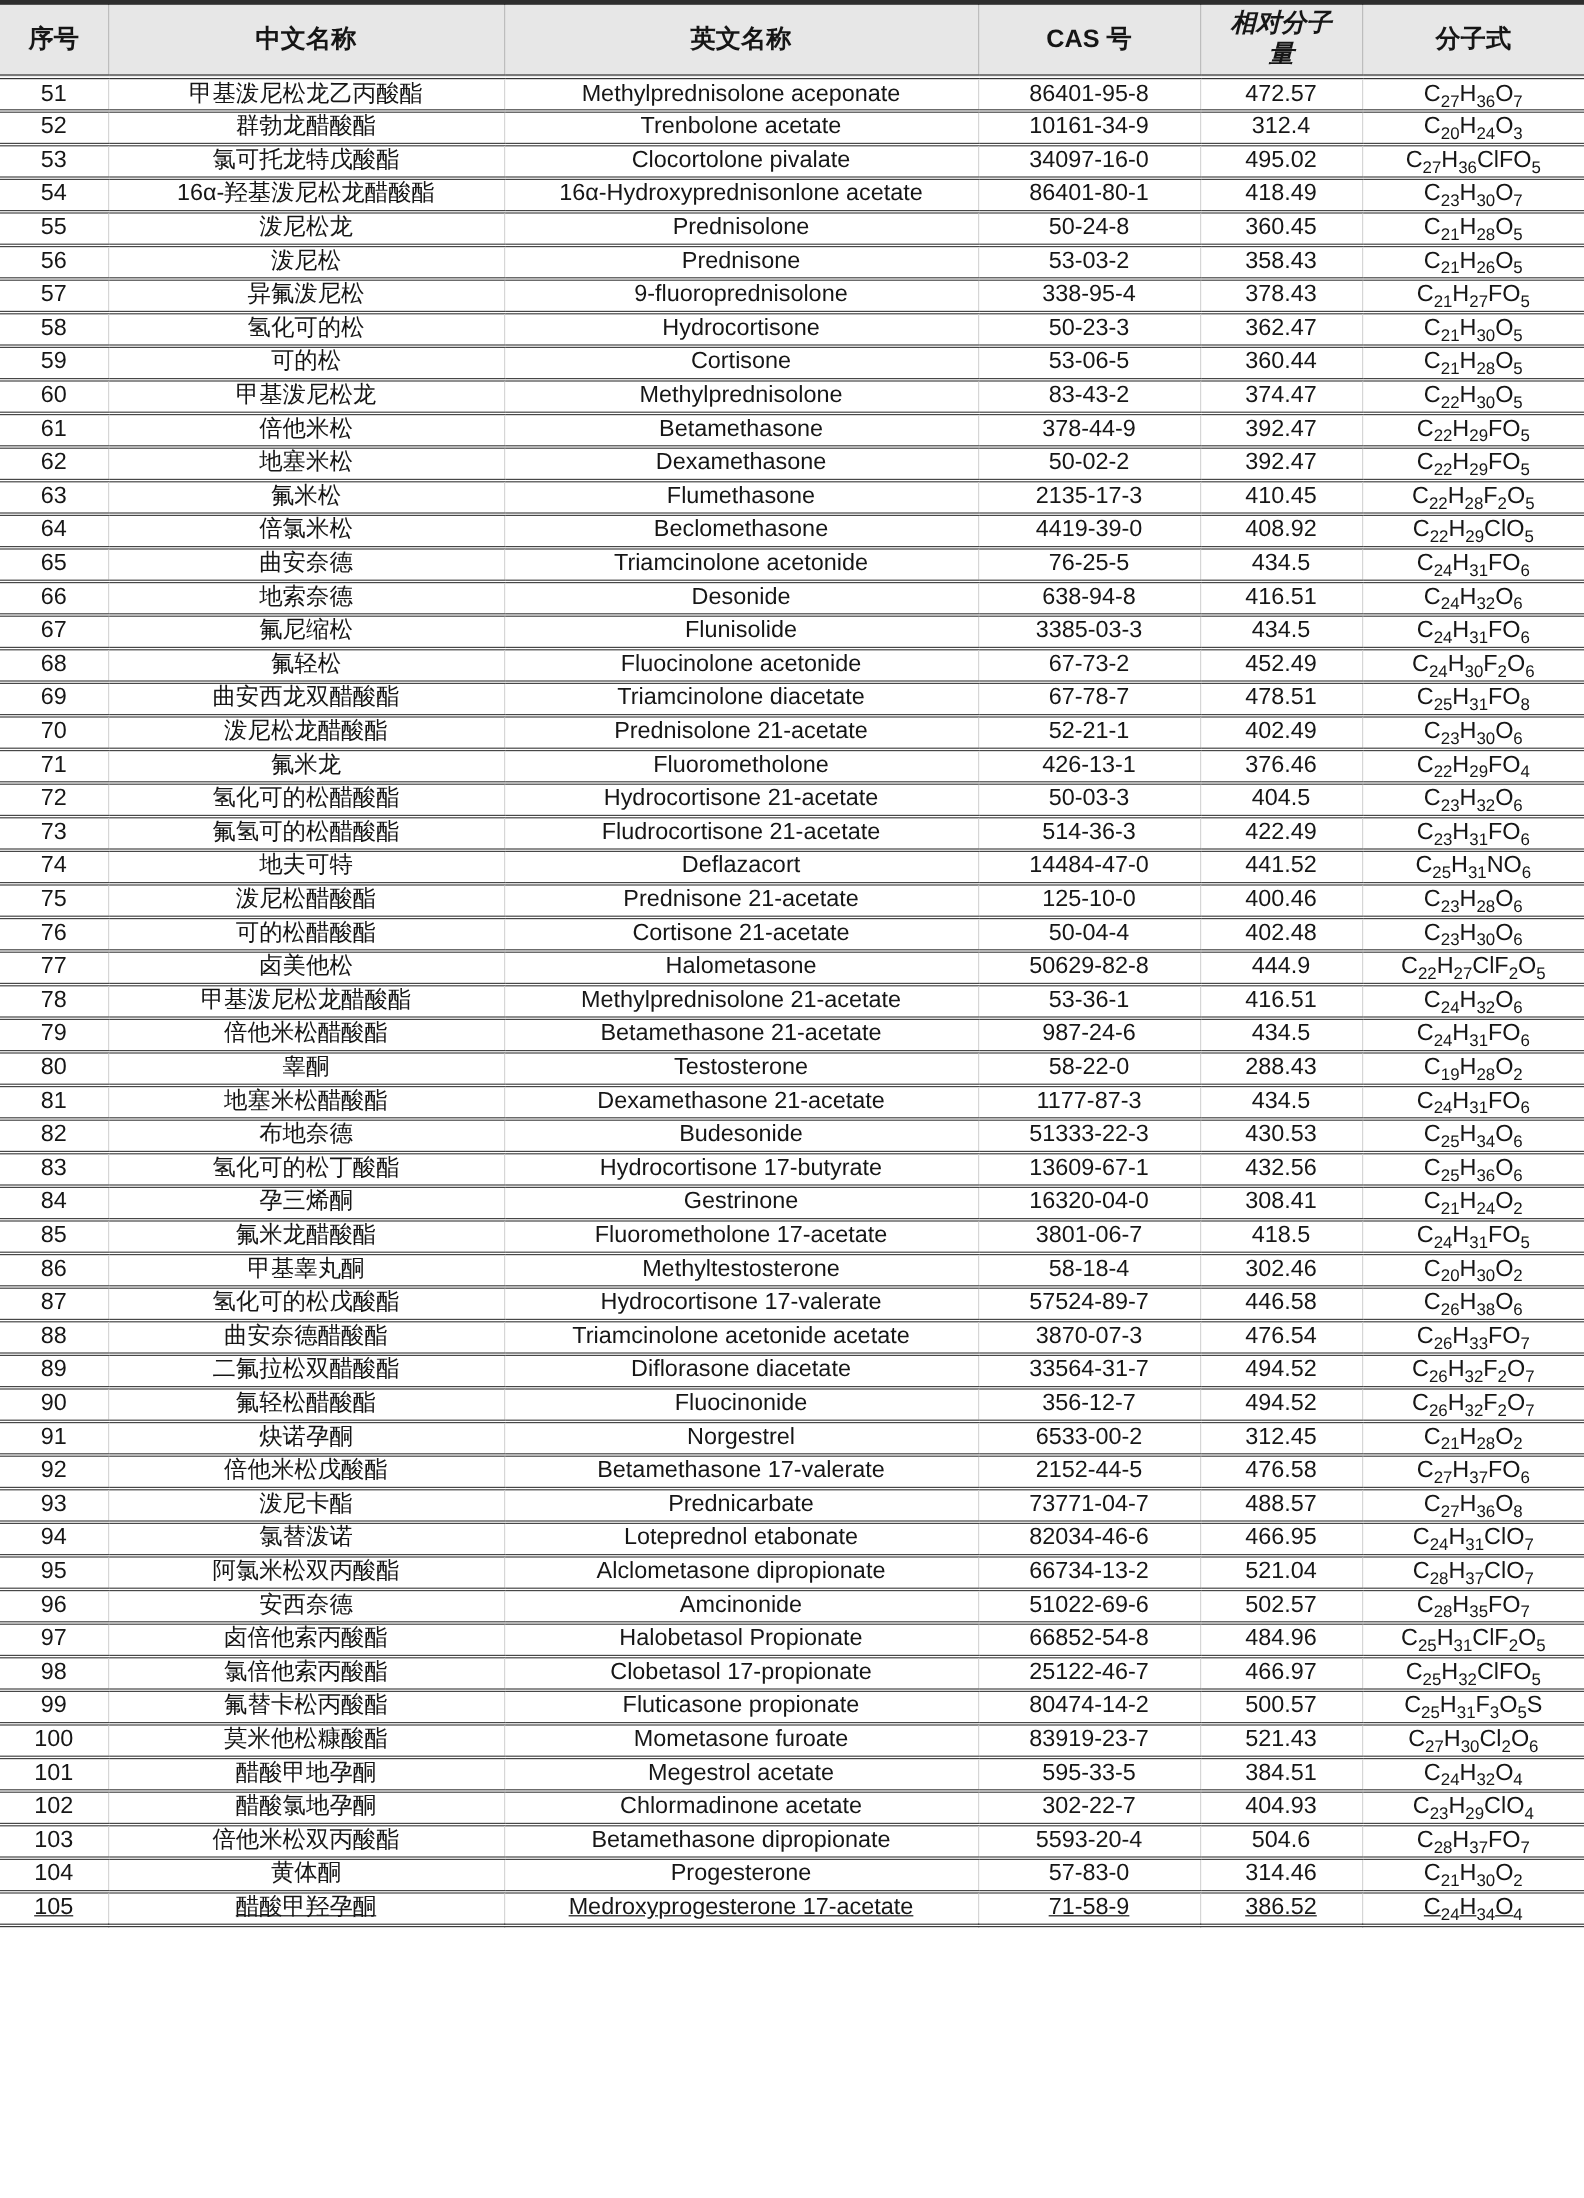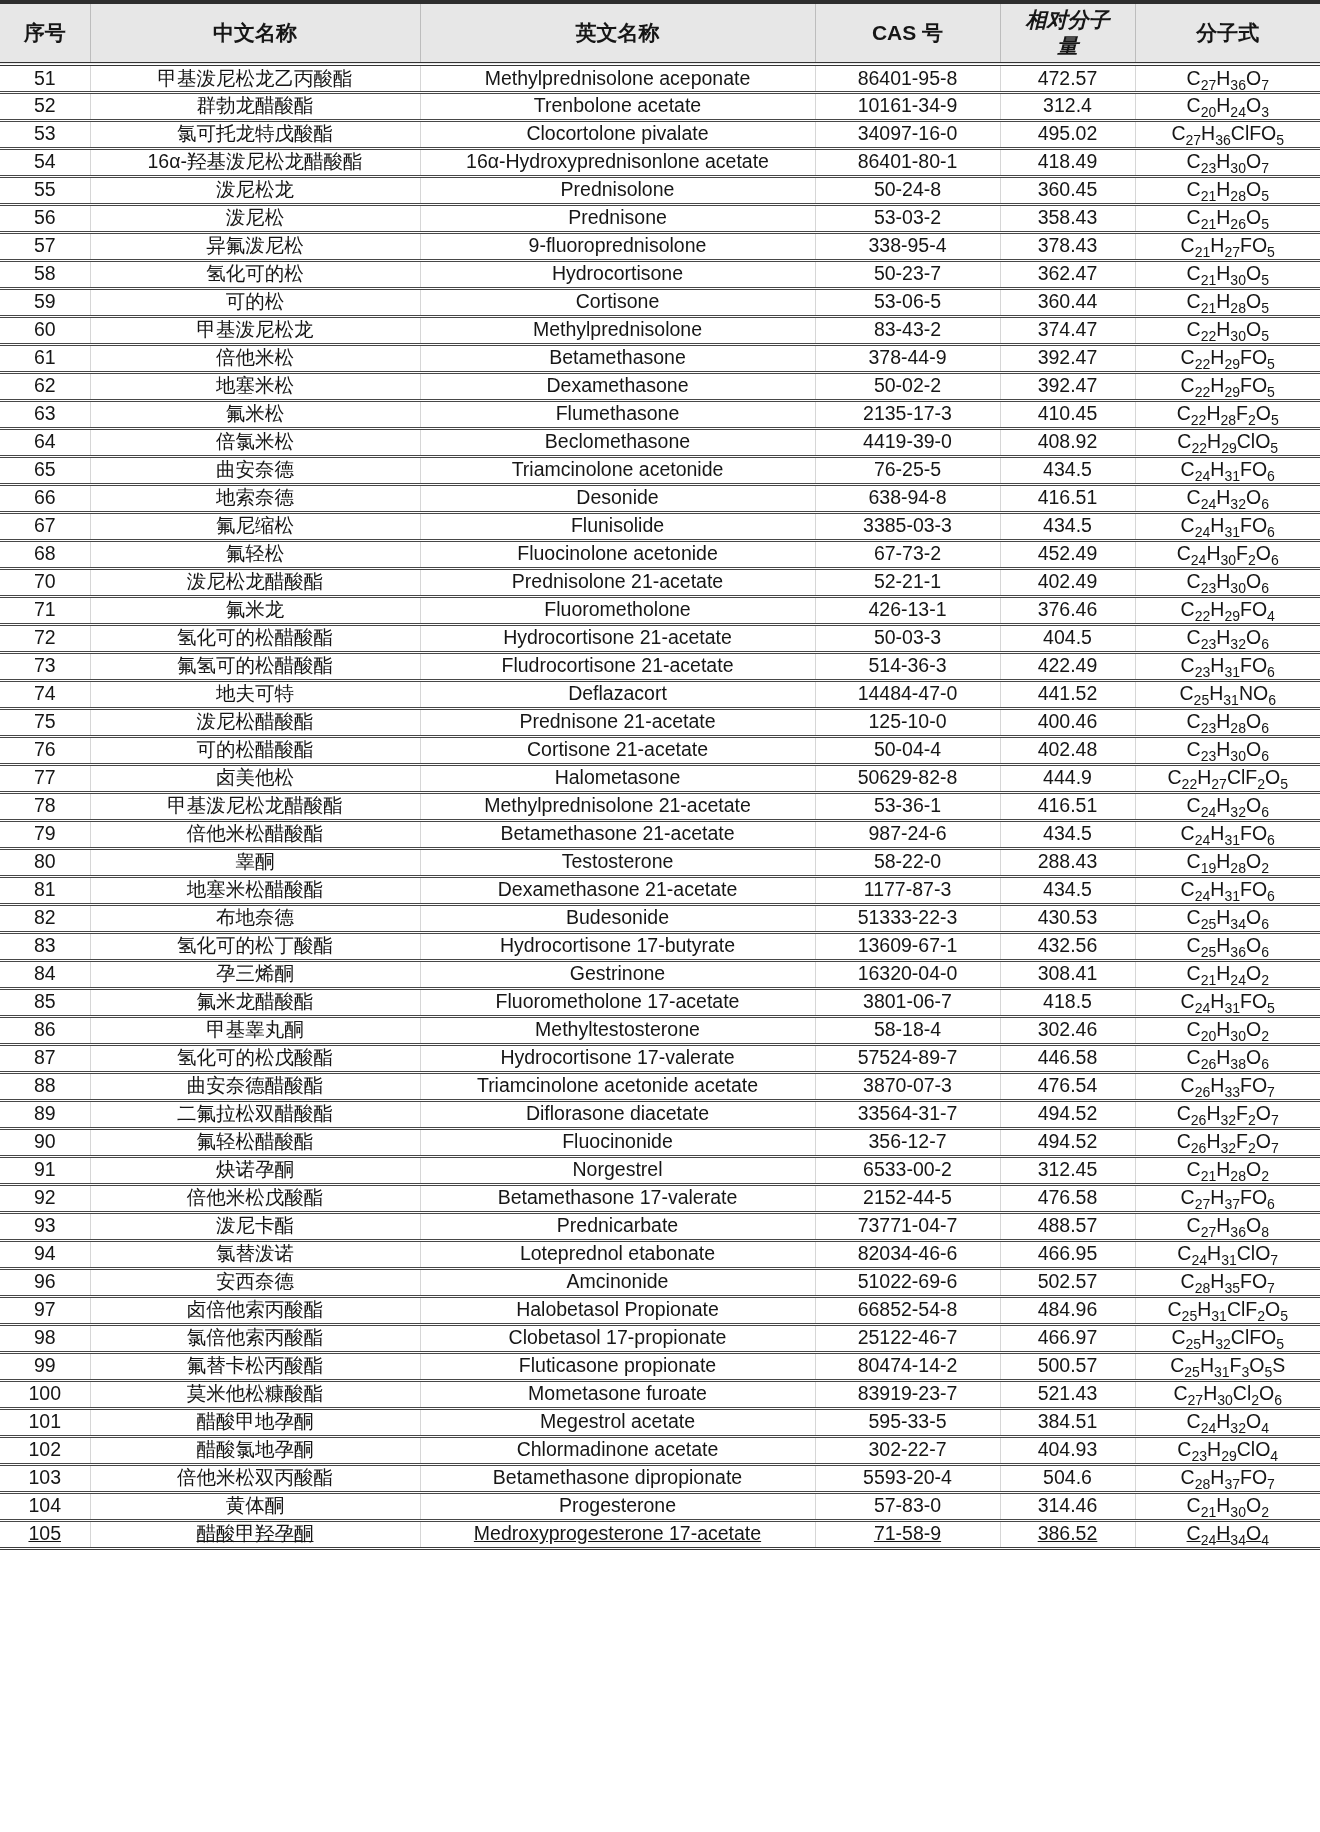--- a/index.html
+++ b/index.html
@@ -152,21 +152,21 @@
           <td class="col-cn">异氟泼尼松</td>
           <td class="col-en">9-fluoroprednisolone</td>
           <td class="col-cas">338-95-4</td>
           <td class="col-mw">378.43</td>
           <td class="col-formula">C<sub>21</sub>H<sub>27</sub>FO<sub>5</sub></td>
         </tr>
         <tr>
           <td class="col-seq">58</td>
           <td class="col-cn">氢化可的松</td>
           <td class="col-en">Hydrocortisone</td>
-          <td class="col-cas">50-23-7</td>
+          <td class="col-cas">50-23-3</td>
           <td class="col-mw">362.47</td>
           <td class="col-formula">C<sub>21</sub>H<sub>30</sub>O<sub>5</sub></td>
         </tr>
         <tr>
           <td class="col-seq">59</td>
           <td class="col-cn">可的松</td>
           <td class="col-en">Cortisone</td>
           <td class="col-cas">53-06-5</td>
           <td class="col-mw">360.44</td>
           <td class="col-formula">C<sub>21</sub>H<sub>28</sub>O<sub>5</sub></td>
@@ -237,20 +237,28 @@
         </tr>
         <tr>
           <td class="col-seq">68</td>
           <td class="col-cn">氟轻松</td>
           <td class="col-en">Fluocinolone acetonide</td>
           <td class="col-cas">67-73-2</td>
           <td class="col-mw">452.49</td>
           <td class="col-formula">C<sub>24</sub>H<sub>30</sub>F<sub>2</sub>O<sub>6</sub></td>
         </tr>
         <tr>
+          <td class="col-seq">69</td>
+          <td class="col-cn">曲安西龙双醋酸酯</td>
+          <td class="col-en">Triamcinolone diacetate</td>
+          <td class="col-cas">67-78-7</td>
+          <td class="col-mw">478.51</td>
+          <td class="col-formula">C<sub>25</sub>H<sub>31</sub>FO<sub>8</sub></td>
+        </tr>
+        <tr>
           <td class="col-seq">70</td>
           <td class="col-cn">泼尼松龙醋酸酯</td>
           <td class="col-en">Prednisolone 21-acetate</td>
           <td class="col-cas">52-21-1</td>
           <td class="col-mw">402.49</td>
           <td class="col-formula">C<sub>23</sub>H<sub>30</sub>O<sub>6</sub></td>
         </tr>
         <tr>
           <td class="col-seq">71</td>
           <td class="col-cn">氟米龙</td>
@@ -437,20 +445,28 @@
         </tr>
         <tr>
           <td class="col-seq">94</td>
           <td class="col-cn">氯替泼诺</td>
           <td class="col-en">Loteprednol etabonate</td>
           <td class="col-cas">82034-46-6</td>
           <td class="col-mw">466.95</td>
           <td class="col-formula">C<sub>24</sub>H<sub>31</sub>ClO<sub>7</sub></td>
         </tr>
         <tr>
+          <td class="col-seq">95</td>
+          <td class="col-cn">阿氯米松双丙酸酯</td>
+          <td class="col-en">Alclometasone dipropionate</td>
+          <td class="col-cas">66734-13-2</td>
+          <td class="col-mw">521.04</td>
+          <td class="col-formula">C<sub>28</sub>H<sub>37</sub>ClO<sub>7</sub></td>
+        </tr>
+        <tr>
           <td class="col-seq">96</td>
           <td class="col-cn">安西奈德</td>
           <td class="col-en">Amcinonide</td>
           <td class="col-cas">51022-69-6</td>
           <td class="col-mw">502.57</td>
           <td class="col-formula">C<sub>28</sub>H<sub>35</sub>FO<sub>7</sub></td>
         </tr>
         <tr>
           <td class="col-seq">97</td>
           <td class="col-cn">卤倍他索丙酸酯</td>

